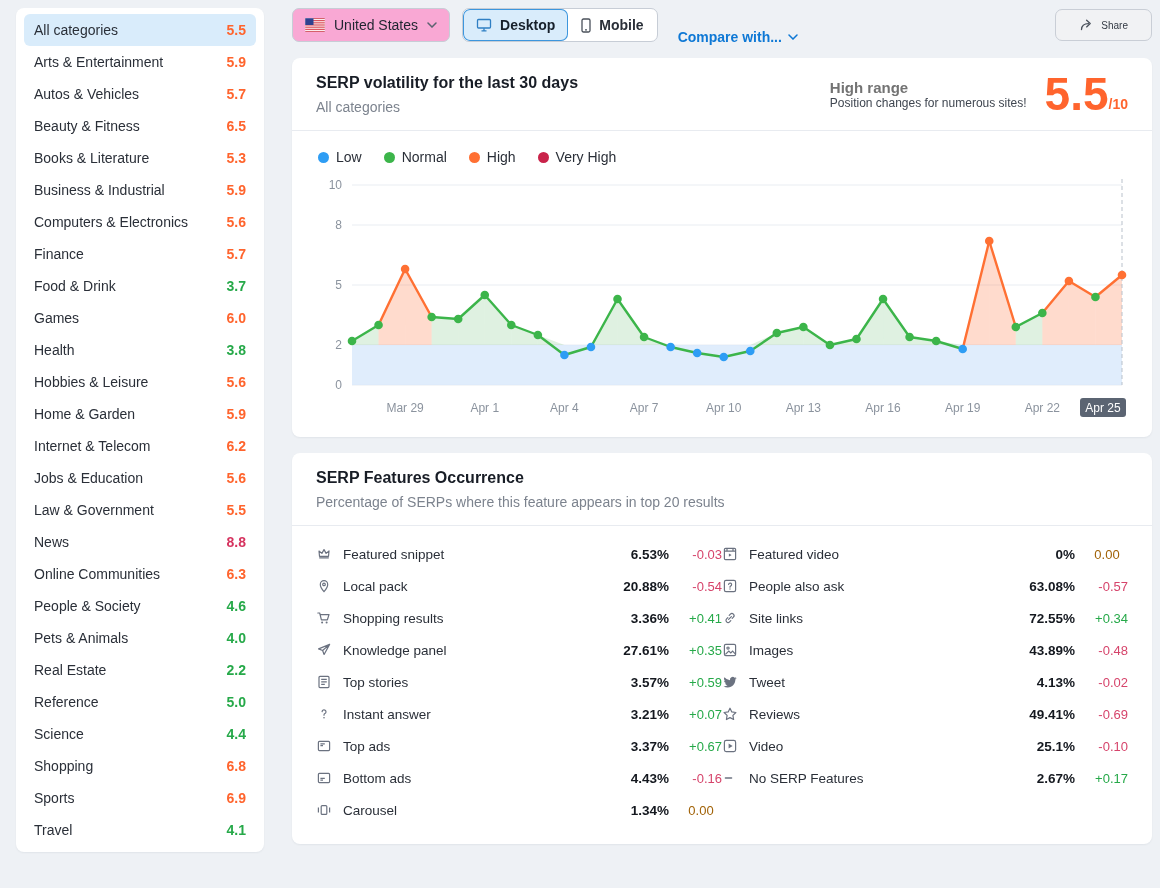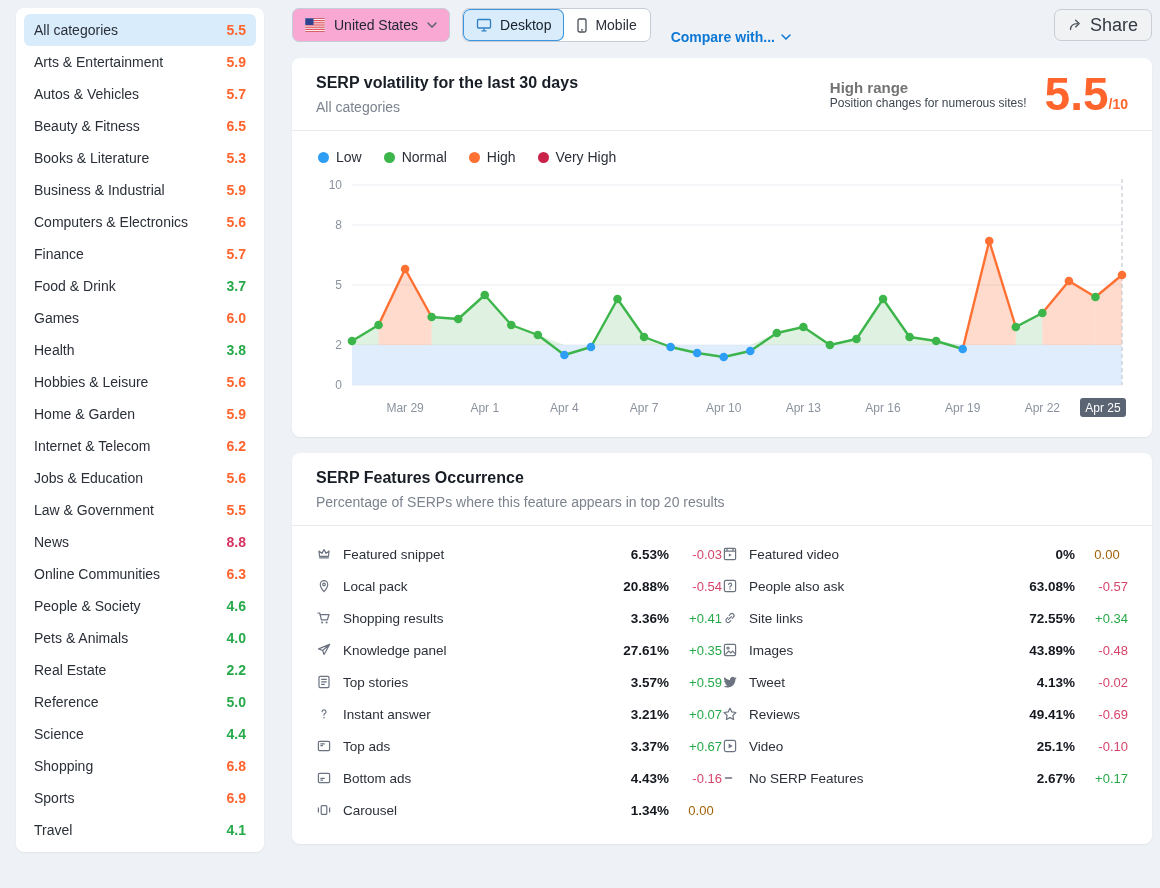--- a/index.html
+++ b/index.html
@@ -9,25 +9,25 @@
   .sidebar{width:248px;background:#fff;border-radius:8px;padding:6px 8px;box-shadow:0 1px 2px rgba(25,32,45,.06);align-self:flex-start;}
   .side-row{display:flex;justify-content:space-between;align-items:center;height:32px;padding:0 10px;border-radius:6px;font-size:14px;color:#2a2f38;cursor:pointer;}
   .side-row.selected{background:#d9ecfb;}
   .side-score{font-weight:700;font-size:14px;}
   .lvl-high{color:#ff642d}.lvl-normal{color:#26a949}.lvl-very-high{color:#d6335f}
   .main{flex:1;display:flex;flex-direction:column;gap:16px;}
   .topbar{display:flex;align-items:center;gap:12px;height:34px;}
   .select{display:flex;align-items:center;gap:9px;background:#f9a8d4;border:1px solid #c7cdd6;border-radius:7px;height:34px;padding:0 12px;font-size:14px;cursor:pointer;}
   .chev{color:#5b6370;display:flex;align-items:center;}
   .segmented{display:flex;background:#fff;border:1px solid #c7cdd6;border-radius:7px;height:34px;overflow:hidden;}
-  .seg{display:flex;align-items:center;gap:8px;padding:0 13px;font-size:14px;background:transparent;border:none;color:#2a2f38;font-family:inherit;cursor:pointer;}
+  .seg{display:flex;align-items:center;gap:8px;padding:0 13px;font-size:14px;background:transparent;border:none;color:#2a2f38;font-family:inherit;cursor:pointer;font-weight:bold;}
   .seg.selected{background:#d9ecfb;box-shadow:inset 0 0 0 1px #3d96dd;border-radius:7px;color:#17202b;}
   .compare{display:flex;align-items:center;gap:6px;color:#0e78d5;font-size:14px;font-weight:700;margin-left:8px;cursor:pointer;text-decoration:none;margin-top:24px;}
   .compare .chev{color:#0e78d5;}
-  .share-btn{margin-left:auto;display:flex;align-items:center;gap:8px;height:32px;padding:0 13px;background:#f1f2f4;border:1px solid #c9ced6;border-radius:7px;font-size:18px;color:#333a44;font-family:inherit;cursor:pointer;}
+  .share-btn{margin-left:auto;display:flex;align-items:center;gap:8px;height:32px;padding:0 23px;background:#f1f2f4;border:1px solid #c9ced6;border-radius:7px;font-size:10px;color:#333a44;font-family:inherit;cursor:pointer;}
   .panel{background:#fff;border-radius:8px;box-shadow:0 1px 2px rgba(25,32,45,.06);}
   .panel-header{display:flex;justify-content:space-between;align-items:center;padding:16px 24px 15px;border-bottom:1px solid #e8ebf0;}
   .panel-title{font-size:16px;font-weight:700;color:#181d26;}
   .panel-sub{font-size:14px;color:#7c838e;margin-top:7px;}
   .vol-right{display:flex;align-items:center;gap:18px;}
   .range-label{color:#737373;font-weight:700;font-size:15px;}
   .range-desc{font-size:12px;color:#3f4650;}
   .big-score{display:flex;align-items:flex-end;color:#ff642d;font-weight:700;}
   .big-score .num{font-size:46px;line-height:.85;}
   .big-score .max{font-size:14px;margin-bottom:2px;}

